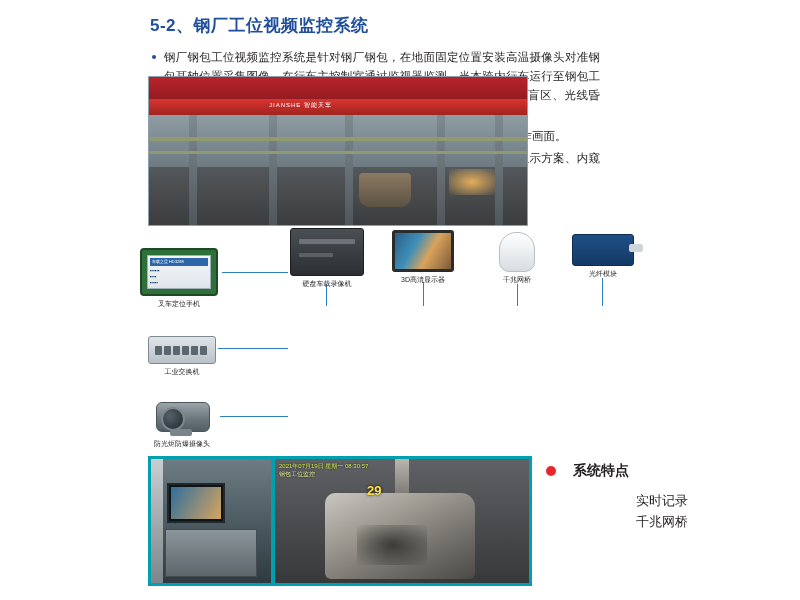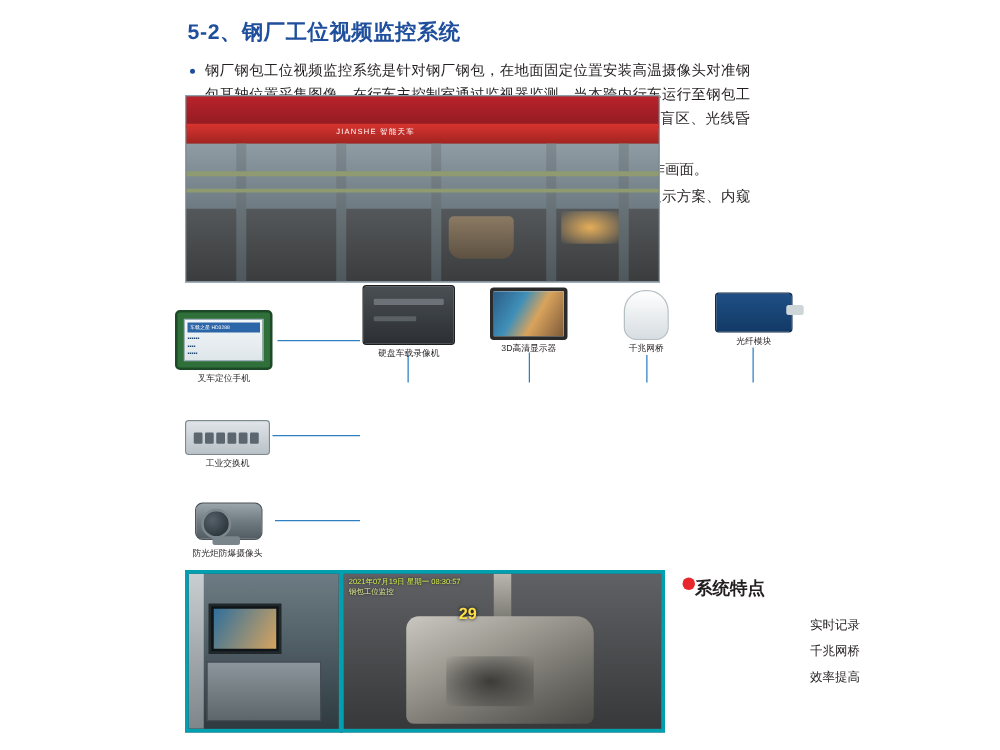--- a/index.html
+++ b/index.html
@@ -325,38 +325,38 @@
 
   
   .features {
     position: absolute;
     left: 546px;
     top: 462px;
     width: 160px;
   }
   .feat-head {
     display: flex;
-    align-items: flex-start;
-    gap: 0;
+    align-items: center;
+    gap: 17px;
     font-size: 14px;
     font-weight: bold;
     color: #231f20;
   }
   .feat-dot {
     width: 10px; height: 10px; border-radius: 50%;
     background: #e8272d;
     flex: none;
   }
   .feat-list {
     margin-top: 10px;
     text-align: right;
     padding-right: 18px;
   }
   .feat-item {
-    font-size: 10px;
+    font-size: 13px;
     line-height: 21px;
     color: #231f20;
   }
 </style>
 </head>
 <body>
 
 <div class="page-title">5-2、钢厂工位视频监控系统</div>
 
 <div class="bullets">
@@ -481,15 +481,14 @@
 </div>
 
 <div class="features">
   <div class="feat-head">
     <span class="feat-dot"></span>
     <span>系统特点</span>
   </div>
   <div class="feat-list">
     <div class="feat-item">实时记录</div>
     <div class="feat-item">千兆网桥</div>
-    <div class="feat-item">效率提高</div>
   </div>
 </div>
 
 </body></html>

